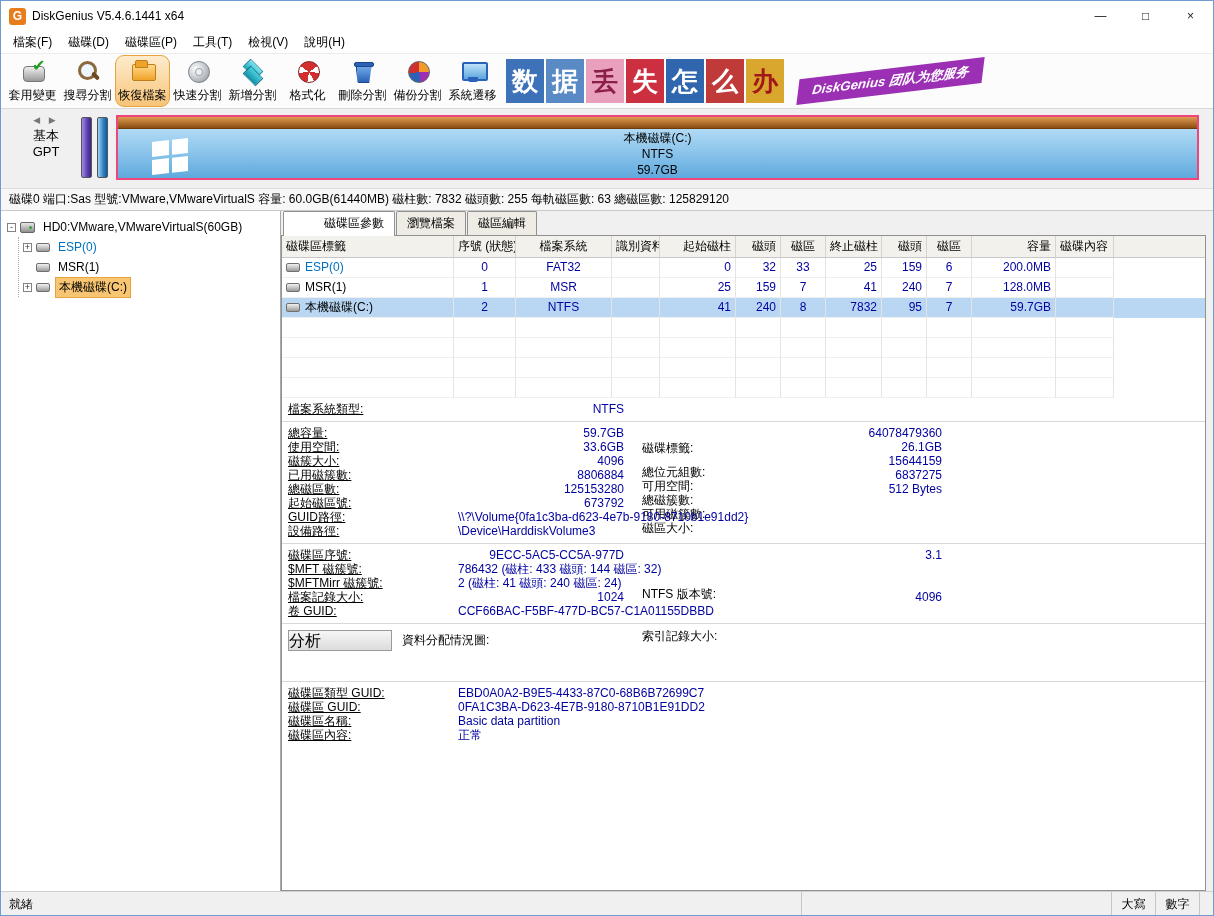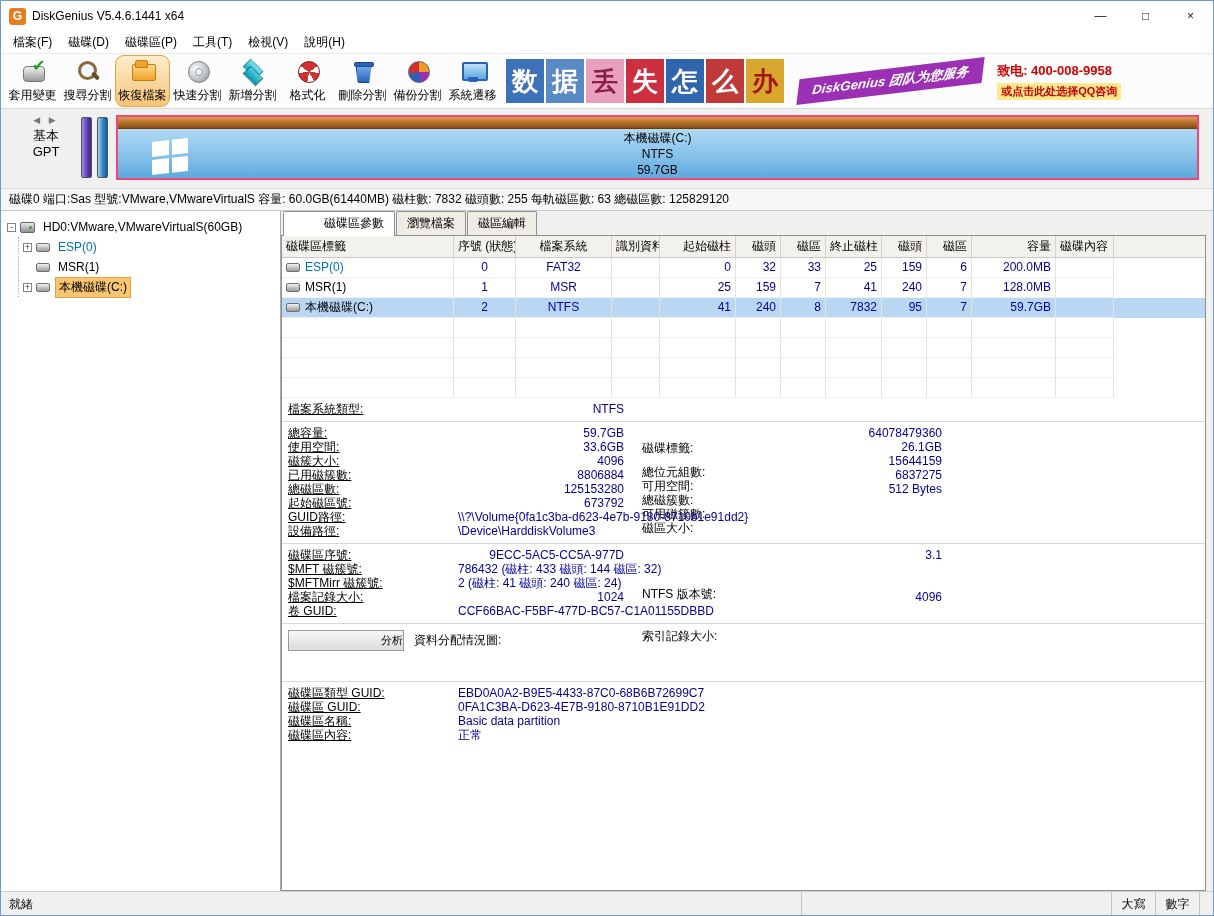--- a/index.html
+++ b/index.html
@@ -94,38 +94,38 @@
   .grid-header > div { line-height:21px; padding:0 4px; border-right:1px solid #d6d4cc; font-size:12px; overflow:hidden; white-space:nowrap; }
   .grid-row { display:flex; height:20px; flex:none; }
   .grid-row > div { line-height:19px; padding:0 4px; border-right:1px solid #e4e4e4; border-bottom:1px solid #efefef; font-size:12px; overflow:hidden; white-space:nowrap; }
   .grid-row.selected { background:#b9d7f3; }
   .c-name { width:172px; display:flex; align-items:center; }
   .c-seq { width:62px; text-align:center; }
   .c-fs { width:96px; text-align:center; }
   .c-id { width:48px; text-align:center; }
   .c-sc { width:76px; text-align:right; }
   .c-h { width:45px; text-align:right; }
-  .c-s { width:45px; text-align:right; }
+  .c-s { width:45px; text-align:center; }
   .c-ec { width:56px; text-align:right; }
   .c-cap { width:84px; text-align:right; }
   .c-ct { width:58px; }
   .val { color:#0000a0; }
 
   
   .details { flex:1; overflow:hidden; font-size:12px; }
   .sec { padding:4px 6px 5px; }
   .sec + .sec { border-top:1px solid #d8d8d8; }
   .drow { display:flex; height:14px; line-height:14px; white-space:nowrap; }
   .dl1 { width:170px; flex:none;text-decoration:underline; }
   .dv1 { width:166px; flex:none; text-align:right; color:#0000a0; }
   .dv1.wide { width:auto; text-align:left; }
   .dl2 { width:152px; flex:none; margin-left:18px;margin-top:39px; }
   .dv2 { width:148px; flex:none; text-align:right; color:#0000a0; }
   .analysis-row { display:flex; align-items:center; gap:10px; height:24px; }
-  .btn { width:116px; height:21px; background:linear-gradient(#f7f7f7,#dcdcdc); border:1px solid #9a9a9a; text-align:right; line-height:19px; font-size:11px; }
+  .btn { width:104px; height:21px; background:linear-gradient(#f7f7f7,#dcdcdc); border:1px solid #9a9a9a; text-align:left; line-height:19px; font-size:16px; }
   .sec.analysis { height:58px; }
   .sec.gpt .dv1 { width:auto; text-align:left; }
 
   
   .statusbar { height:24px; background:#f0f0f0; border-top:1px solid #cfcfcf; display:flex; align-items:stretch; flex:none; font-size:12px; }
   .sb-left { flex:1; padding:4px 0 0 8px; }
   .sb-cell { border-left:1px solid #c6c6c6; padding-top:4px; text-align:center; }
   .sb-spacer { width:310px; }
   .sb-caps, .sb-num { width:44px; }
   .sb-grip { width:14px; }
@@ -194,24 +194,20 @@
 
     <div class="ad">
       <div class="ad-tile" style="background: rgb(62, 114, 184); color: rgb(255, 255, 255);">数</div>
       <div class="ad-tile" style="background: rgb(90, 138, 198); color: rgb(255, 255, 255);">据</div>
       <div class="ad-tile" style="background: rgb(232, 160, 188); color: rgb(138, 31, 74);">丢</div>
       <div class="ad-tile" style="background: rgb(204, 47, 63); color: rgb(255, 255, 255);">失</div>
       <div class="ad-tile" style="background: rgb(47, 102, 173); color: rgb(255, 255, 255);">怎</div>
       <div class="ad-tile" style="background: rgb(192, 58, 58); color: rgb(255, 255, 255);">么</div>
       <div class="ad-tile" style="background: rgb(217, 166, 46); color: rgb(160, 24, 24);">办</div>
       <div class="ad-ribbon">DiskGenius 团队为您服务</div>
-      <div class="ad-contact">
-        <span class="ad-phone">致电: 400-008-9958</span>
-        <span class="ad-qq">或点击此处选择QQ咨询</span>
-      </div>
     </div>
   </div>
 
   <div class="diskpanel">
     <div class="dp-left">
       <div class="dp-arrows">
         <span>◀</span>
         <span>▶</span>
       </div>
       <div class="dp-type">

